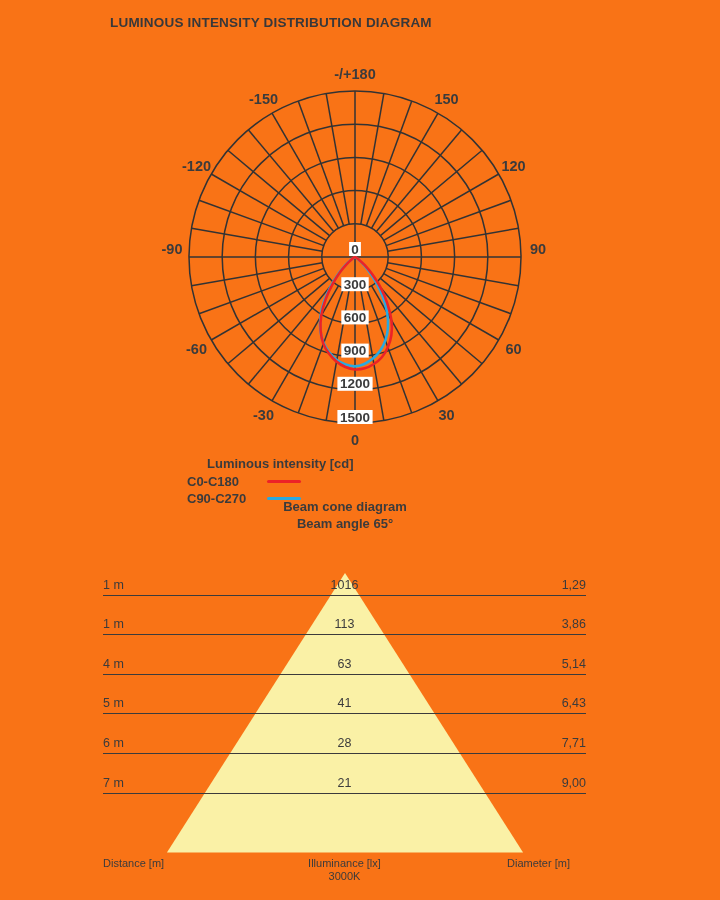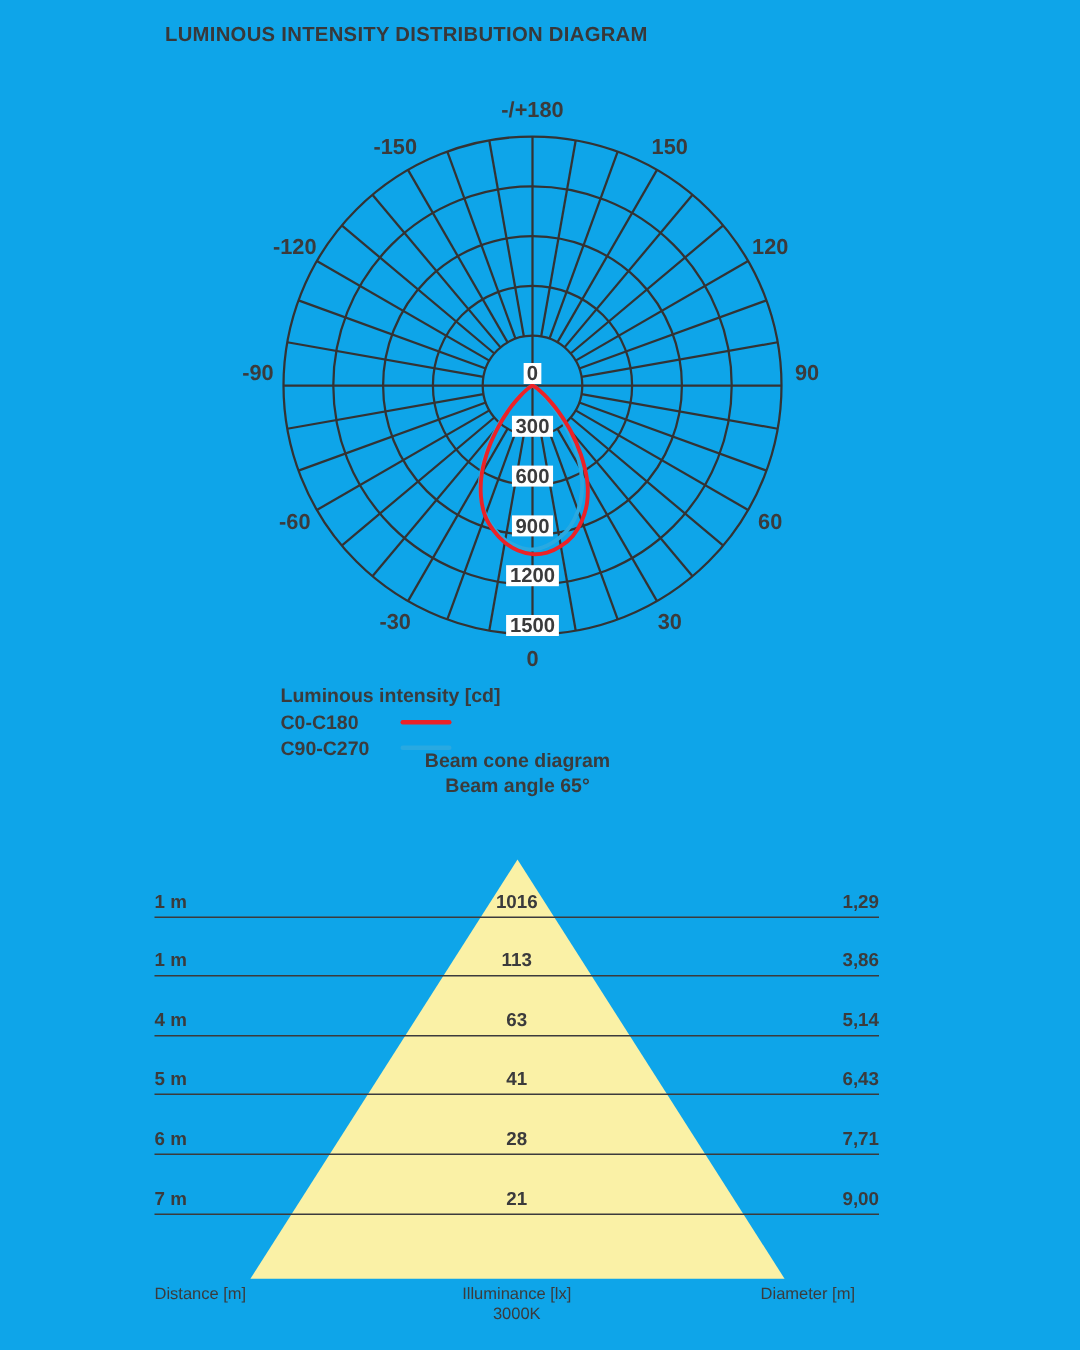--- a/index.html
+++ b/index.html
@@ -1,28 +1,28 @@
 <!DOCTYPE html>
 <html><head>
 <meta charset="utf-8">
 <style>
   html,body{margin:0;padding:0;}
   body{width:720px;height:900px;background:#ffffff;font-family:"Liberation Sans",sans-serif;color:#3b3b3c;}
-  .page{position:absolute;left:0;top:0;width:720px;height:900px;background:#0ea5e9;overflow:hidden;}
+  .page{position:absolute;left:0;top:0;width:720px;height:900px;background:#f97316;overflow:hidden;}
   .page-title{position:absolute;left:110px;top:15px;margin:0;font-size:13.5px;font-weight:bold;letter-spacing:.2px;color:#38383a;}
   #polar{position:absolute;left:135px;top:57px;width:440px;height:400px;}
   .rlab{font-family:"Liberation Sans",sans-serif;font-size:13.5px;font-weight:bold;fill:#3b3b3c;}
   .alab{font-family:"Liberation Sans",sans-serif;font-size:14.5px;font-weight:bold;fill:#3b3b3c;}
   .legend{position:absolute;left:187px;top:455px;font-size:13px;font-weight:bold;color:#3b3b3c;}
-  .legend-title{height:18px;line-height:18px;}
+  .legend-title{height:18px;line-height:18px;margin-left:20px;}
   .legend-row{position:relative;height:17px;line-height:17px;}
   .swatch{position:absolute;left:80px;top:7px;width:34px;height:3px;border-radius:1.5px;}
   .beam-head{position:absolute;left:145px;top:498px;width:400px;text-align:center;font-size:13px;font-weight:bold;line-height:17px;color:#3b3b3c;}
   #cone{position:absolute;left:0;top:0;width:720px;height:900px;}
-  #beam-table{position:absolute;left:103px;top:572px;width:483px;font-weight:bold;}
+  #beam-table{position:absolute;left:103px;top:556px;width:483px;}
   .trow{position:relative;height:38.6px;border-bottom:1.4px solid #3b3b3c;font-size:12.5px;}
   .cell-dist{position:absolute;left:0;bottom:3px;}
   .cell-ill{position:absolute;left:0;width:100%;text-align:center;bottom:3px;}
   .cell-dia{position:absolute;right:0;bottom:3px;margin-left:40px;}
   .tfoot{position:absolute;left:103px;top:857px;width:483px;font-size:11px;color:#3b3b3c;}
   .tfoot .f-left{position:absolute;left:0;top:0;}
   .tfoot .f-center{position:absolute;left:0;top:0;width:100%;text-align:center;line-height:13px;}
   .tfoot .f-right{position:absolute;right:16px;top:0;padding-left:48px;}
 </style>
 </head>

